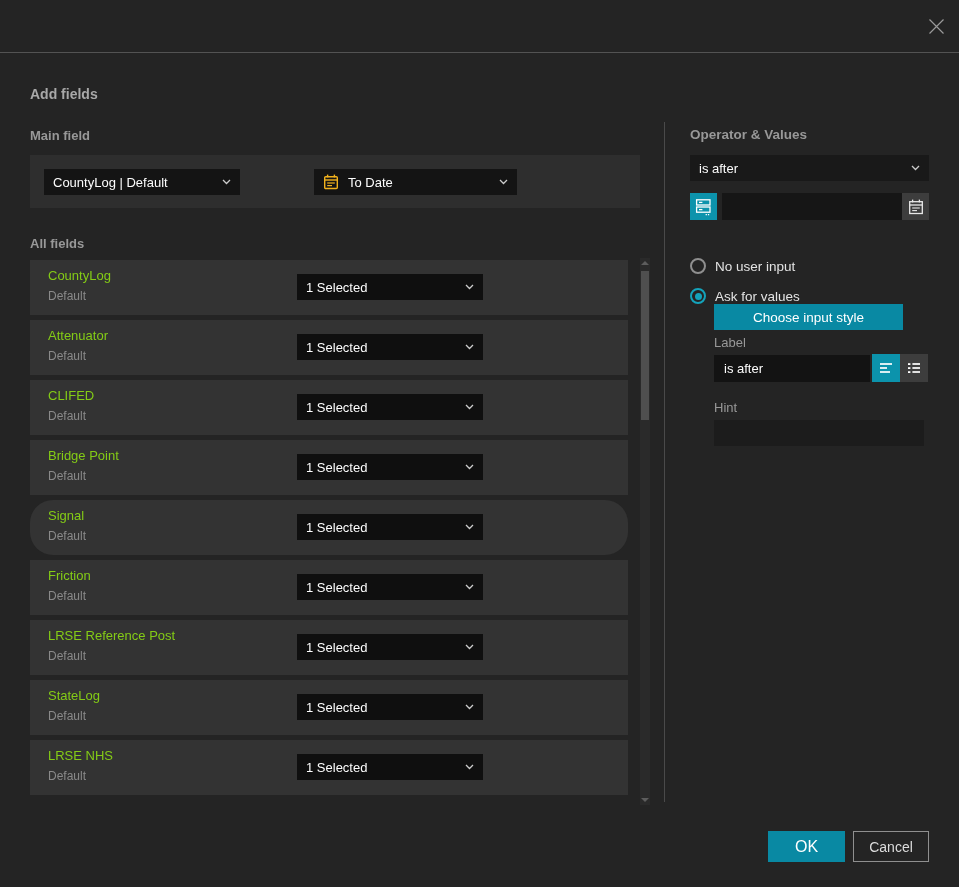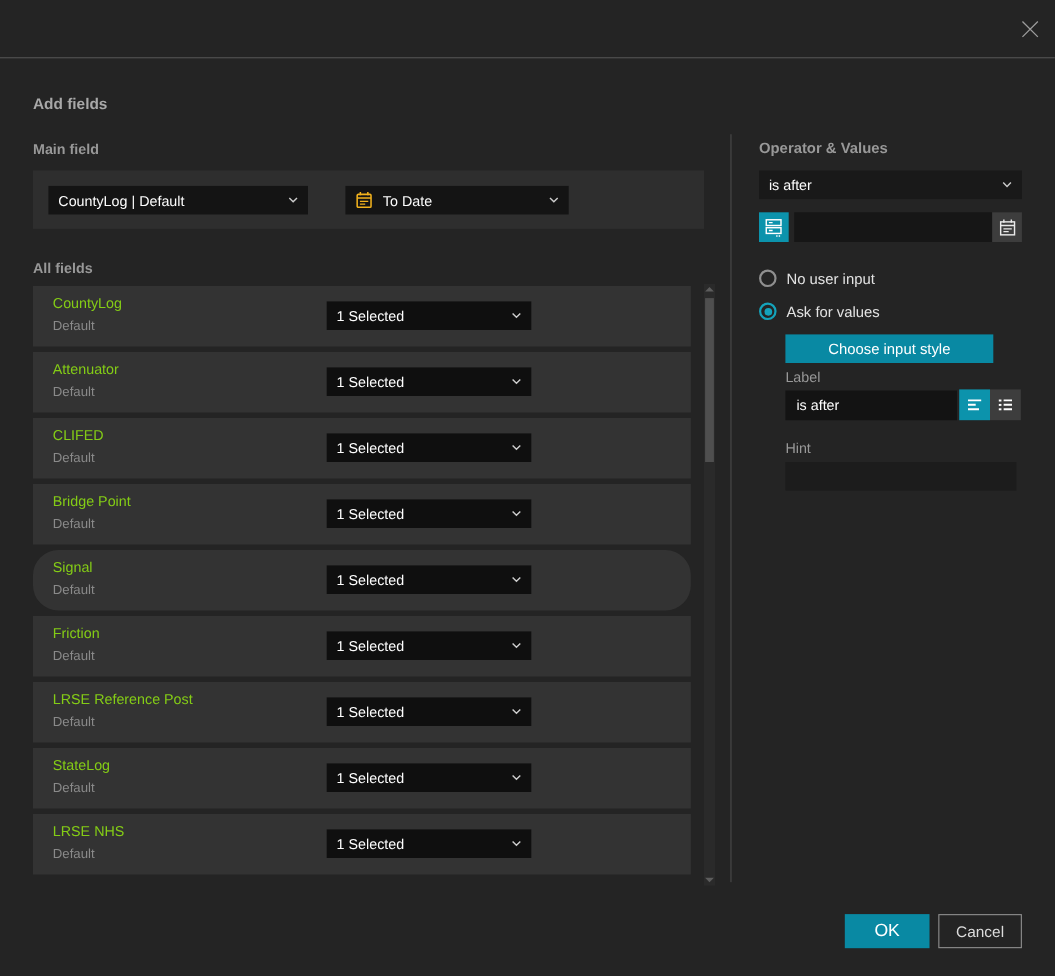--- a/index.html
+++ b/index.html
@@ -51,21 +51,21 @@
 
   .icon-btn { position:absolute; width:27px; height:27px; display:flex; align-items:center;
               justify-content:center; cursor:pointer; }
   .teal-bg  { background:#0c93ac; }
   .gray-bg  { background:#3d3d3d; }
 
   .text-input { position:absolute; background:#161616; border:none; outline:none;
                 color:#fdfdfd; font-size:13px; font-family:"Liberation Sans", sans-serif;
                 padding:0 10px; }
 
-  .radio-row { position:absolute; left:690px; display:flex; align-items:center; cursor:pointer; }
+  .radio-row { position:absolute; left:690px; display:flex; align-items:center; cursor:pointer;margin-top:13px; }
   .radio-circle { width:16px; height:16px; border-radius:50%; border:2px solid #8f8f8f;
                   display:flex; align-items:center; justify-content:center; flex:0 0 auto; }
   .radio-circle.sel { border-color:#14a3bb; }
   .radio-dot { width:7px; height:7px; border-radius:50%; background:#14a3bb; }
   .radio-label { margin-left:9px; font-size:13.5px; color:#e3e3e3; }
 
   .teal-btn { position:absolute; background:#0989a3; border:none; color:#ffffff;
               font-size:13.5px; font-family:"Liberation Sans", sans-serif; cursor:pointer;
               display:flex; align-items:center; justify-content:center; }
 
@@ -87,21 +87,21 @@
       <path d="M1.5 1.5l14 14M15.5 1.5l-14 14" stroke="#9a9a9a" stroke-width="1.2" fill="none"></path>
     </svg>
   </span>
 </div>
 
 <div class="abs h1" style="left:30px; top:86px;">Add fields</div>
 
 <div class="abs h2" style="left:30px; top:128px;">Main field</div>
 
 <div class="panel" style="left:30px; top:155px; width:610px; height:53px;">
-  <div class="dropdown" style="left:14px; top:14px; width:236px;">
+  <div class="dropdown" style="left:14px; top:14px; width:196px;">
     <span class="dd-text">CountyLog | Default</span>
     <span class="chev">
       <svg width="9" height="6" viewBox="0 0 9 6">
           <path d="M1 1l3.5 3.5L8 1" fill="none" stroke="#cccccc" stroke-width="1.3"></path>
         </svg>
     </span>
   </div>
   <div class="dropdown" style="left:284px; top:14px; width:203px;">
     <span style="display:flex; align-items:center; margin-right:9px;">
       <svg width="16" height="16" viewBox="0 0 16 16">

